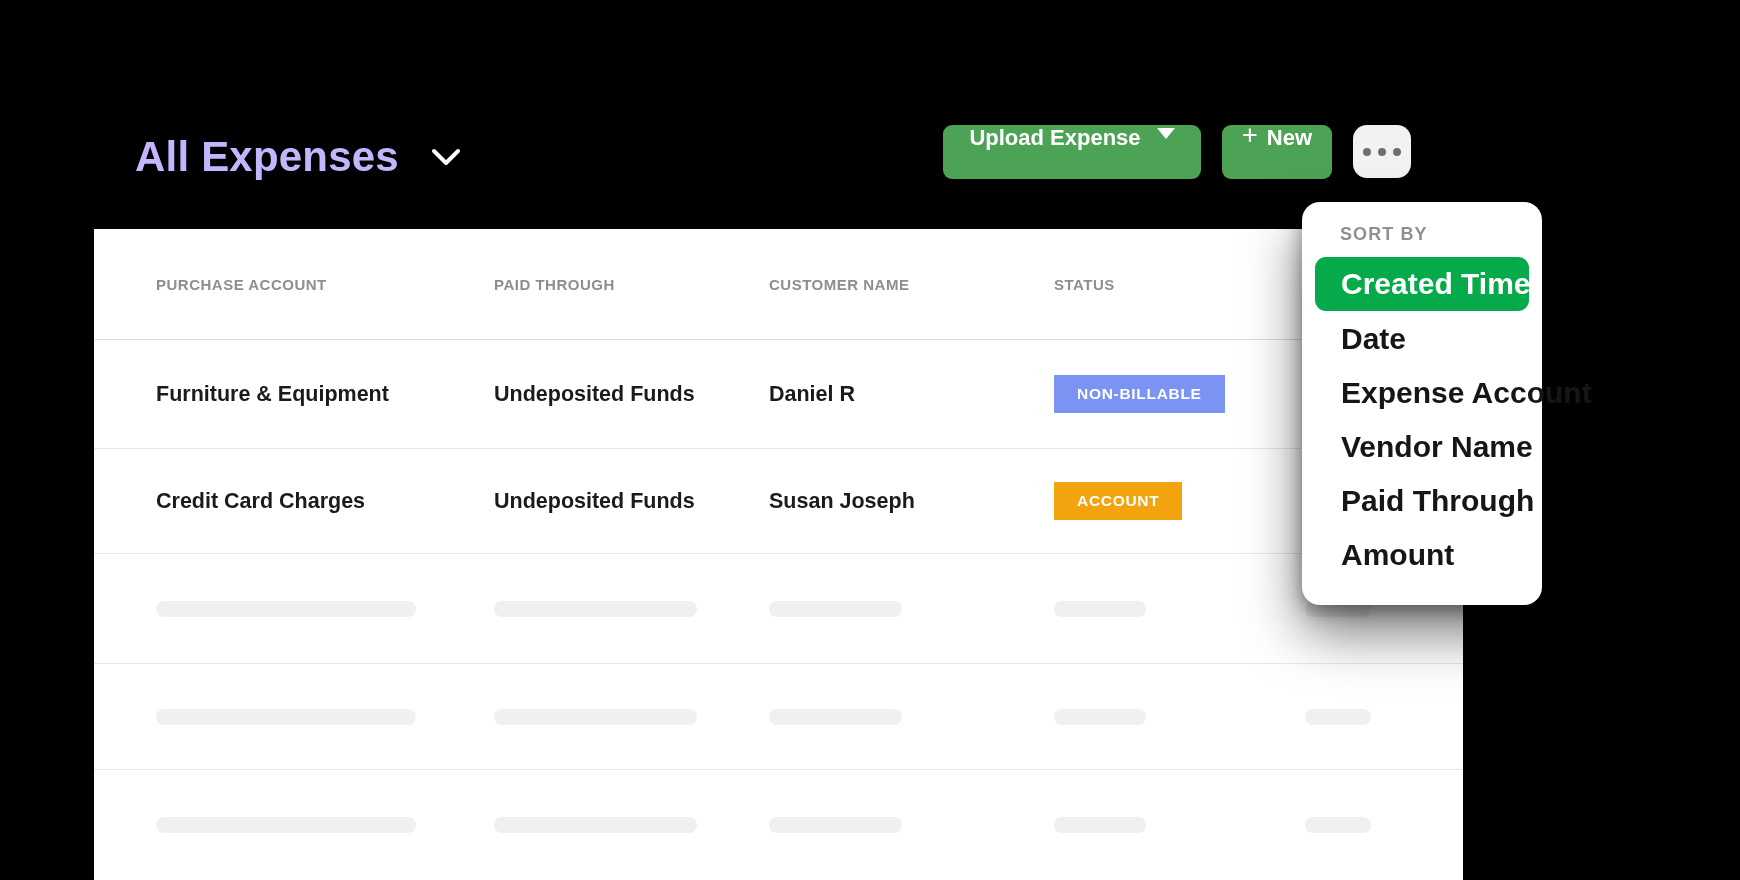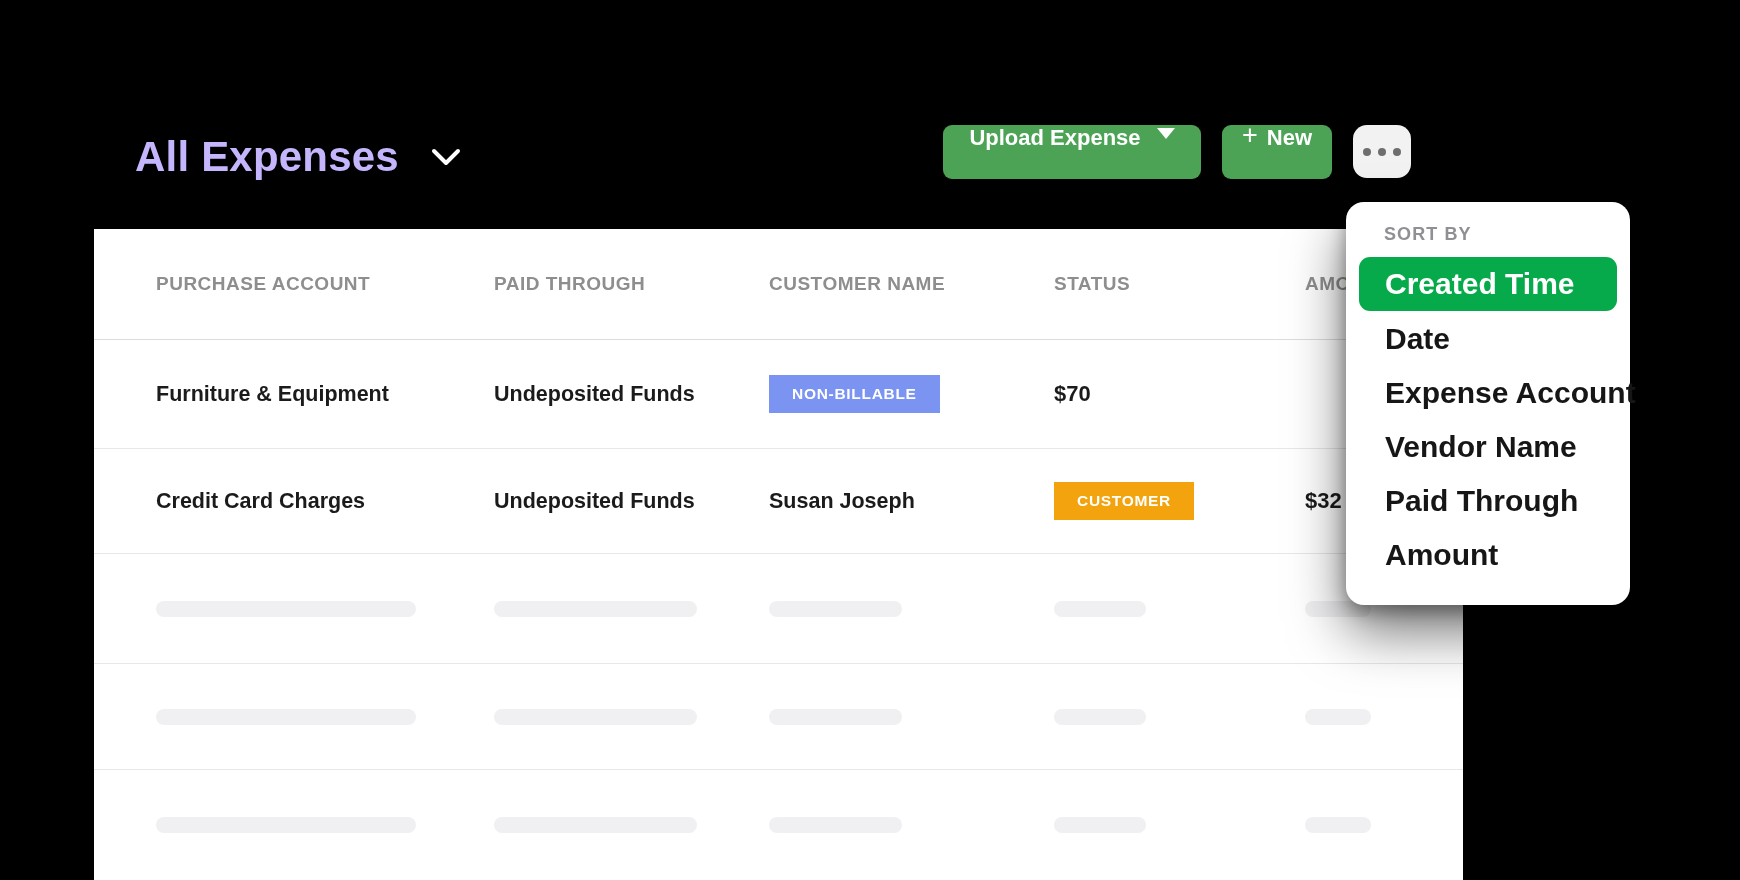--- a/index.html
+++ b/index.html
@@ -43,21 +43,21 @@
   
   .card{
     position:absolute;left:94px;top:229px;width:1369px;height:651px;background:#ffffff;
   }
   .trow{
     display:grid;grid-template-columns:338px 275px 285px 251px auto;
     padding-left:62px;align-items:center;box-sizing:border-box;
   }
   .thead{height:111px;border-bottom:1px solid #DCDCDC;}
   .thead .hcell{
-    color:#8E8E8E;font-size:19px;font-weight:600;letter-spacing:0.5px;white-space:nowrap;
+    color:#8E8E8E;font-size:15px;font-weight:600;letter-spacing:0.5px;white-space:nowrap;
   }
   .data-row{border-bottom:1px solid #E7E7E7;}
   .r1{height:109px;}
   .r2{height:105px;}
   .s1{height:110px;}
   .s2{height:106px;}
   .s3{height:110px;border-bottom:none;}
   .cell{
     color:#1B1B1B;font-size:21.5px;font-weight:700;white-space:nowrap;
   }
@@ -67,21 +67,21 @@
     height:38px;padding:0 23px;border-radius:0;
     color:#ffffff;font-size:15.5px;font-weight:700;letter-spacing:0.7px;white-space:nowrap;
   }
   .skel{
     height:16px;border-radius:8px;background:#F0F0F2;
   }
   .sk1{width:260px;} .sk2{width:203px;} .sk3{width:133px;} .sk4{width:92px;} .sk5{width:66px;}
 
   
   .sort-panel{
-    position:absolute;left:1346px;top:202px;width:284px;height:403px;box-sizing:border-box;
+    position:absolute;left:1302px;top:202px;width:240px;height:403px;box-sizing:border-box;
     background:#ffffff;border-radius:18px;z-index:5;
     box-shadow:0 26px 55px rgba(0,0,0,0.55), 0 6px 18px rgba(0,0,0,0.35);
     padding:16px 13px 22px 13px;
   }
   .sort-label{
     margin-left:25px;height:32px;line-height:32px;
     color:#8E9094;font-size:18px;font-weight:700;letter-spacing:1.1px;white-space:nowrap;
   }
   .sort-item{
     height:54px;line-height:54px;padding-left:26px;border-radius:11px;
@@ -123,32 +123,33 @@
     <div class="hcell">PURCHASE ACCOUNT</div>
     <div class="hcell">PAID THROUGH</div>
     <div class="hcell">CUSTOMER NAME</div>
     <div class="hcell">STATUS</div>
     <div class="hcell">AMOUNT</div>
   </div>
 
   <div class="trow data-row r1">
     <div class="cell">Furniture &amp; Equipment</div>
     <div class="cell">Undeposited Funds</div>
+    <div class="cell">Daniel R</div>
     <div>
       <span class="badge" style="background-color: rgb(123, 147, 241);">NON-BILLABLE</span>
     </div>
     <div class="cell amount-cell">$70</div>
   </div>
 
   <div class="trow data-row r2">
     <div class="cell">Credit Card Charges</div>
     <div class="cell">Undeposited Funds</div>
     <div class="cell">Susan Joseph</div>
     <div>
-      <span class="badge" style="background-color: rgb(242, 163, 13);">CUSTOMER</span>
+      <span class="badge" style="background-color: rgb(242, 163, 13);">ACCOUNT</span>
     </div>
     <div class="cell amount-cell">$32</div>
   </div>
 
   <div class="trow data-row s1">
     <div>
         <div class="skel sk1"></div>
       </div>
     <div>
         <div class="skel sk2"></div>

